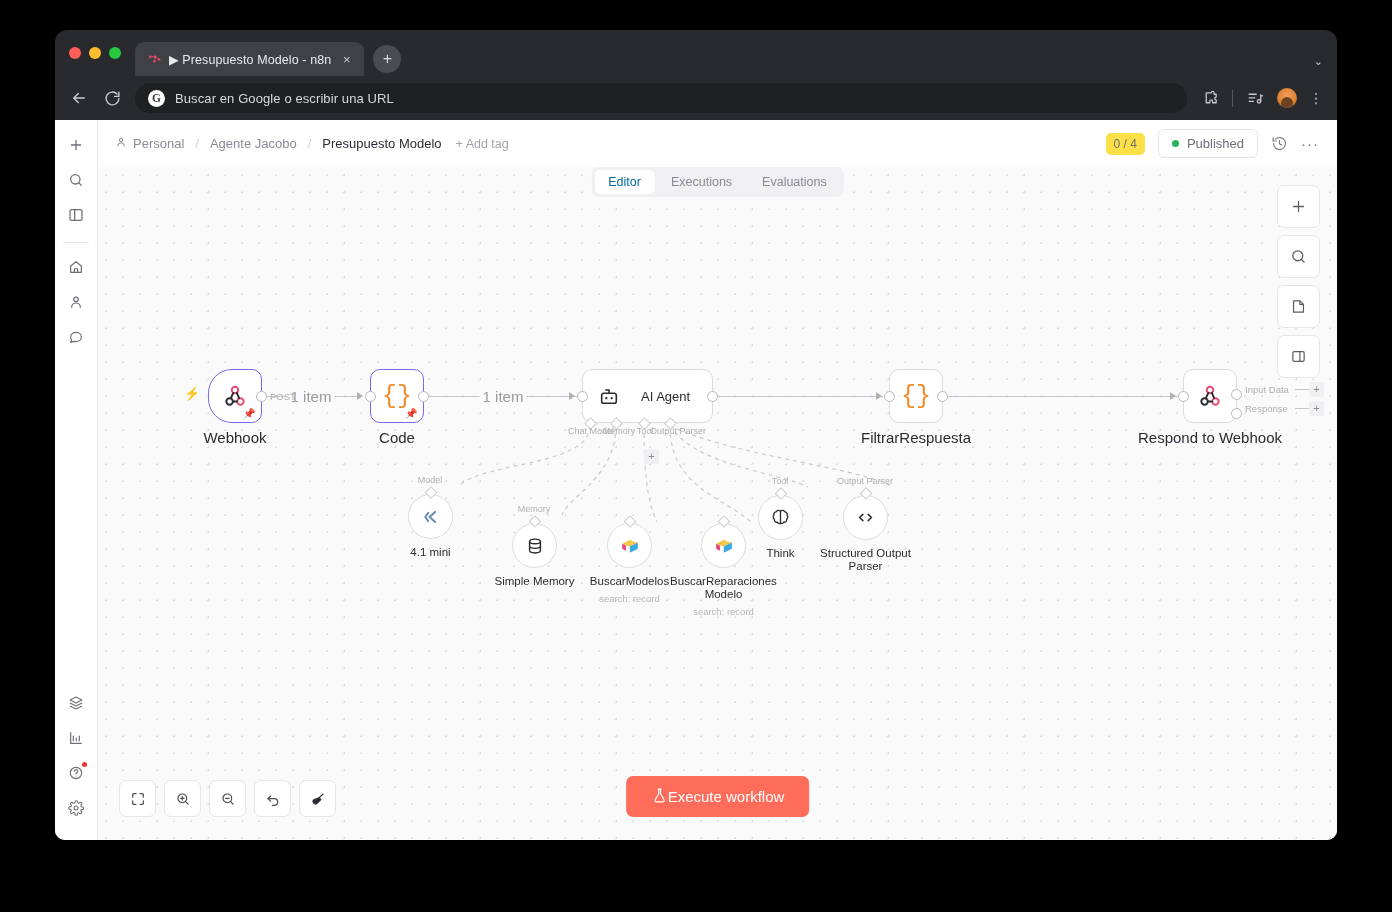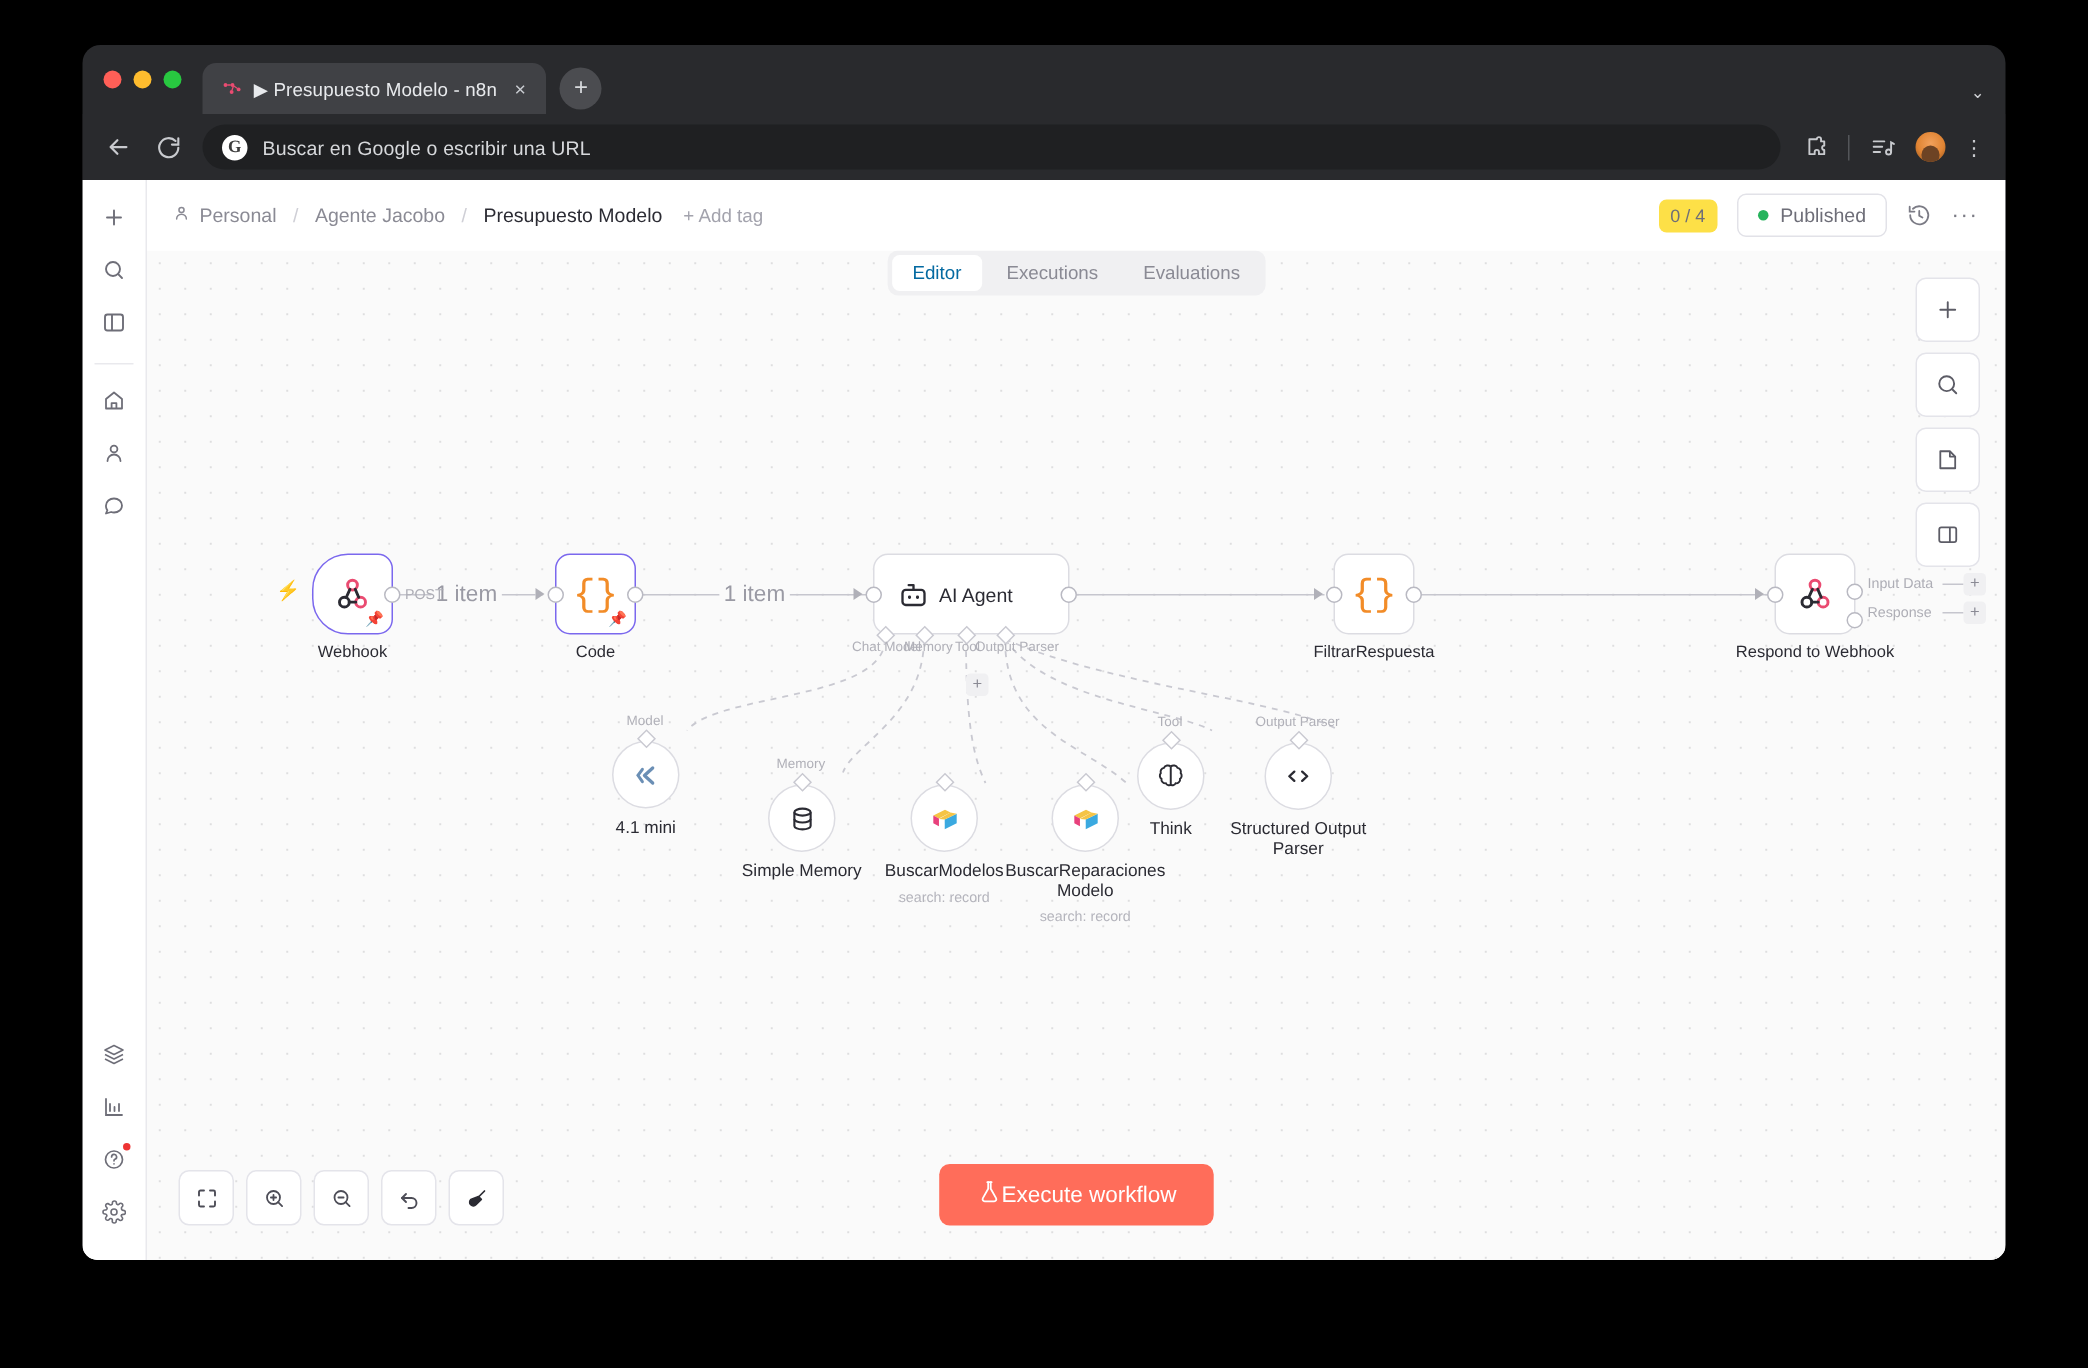--- a/index.html
+++ b/index.html
@@ -174,25 +174,25 @@
   .nbox {
     width: 54px; height: 54px; background: #fff;
     border: 1px solid #dcdce2; border-radius: 10px;
     display: flex; align-items: center; justify-content: center;
     position: relative;
   }
   .nbox.pinned { border: 1.6px solid #7b68ee; }
   .nbox.webhookshape { border-radius: 24px 10px 10px 24px; }
   .nbox.wide {
     width: 131px; height: 54px;
-    justify-content: flex-start; gap: 6px; padding-left: 15px;
+    justify-content: flex-start; gap: 21px; padding-left: 15px;
   }
   .nlabel {
     position: absolute; left: 50%; transform: translateX(-50%);
-    top: 62px; font-size: 11px; color: #2b2b33;
+    top: 62px; font-size: 15px; color: #2b2b33;
     white-space: nowrap; text-align: center;
   }
   .pin {
     position: absolute; right: 5px; bottom: 3px;
     color: #7b68ee; font-size: 10px;
   }
   .agent-title { font-size: 13px; color: #2b2b33; }
 
   
   .ncircle {

